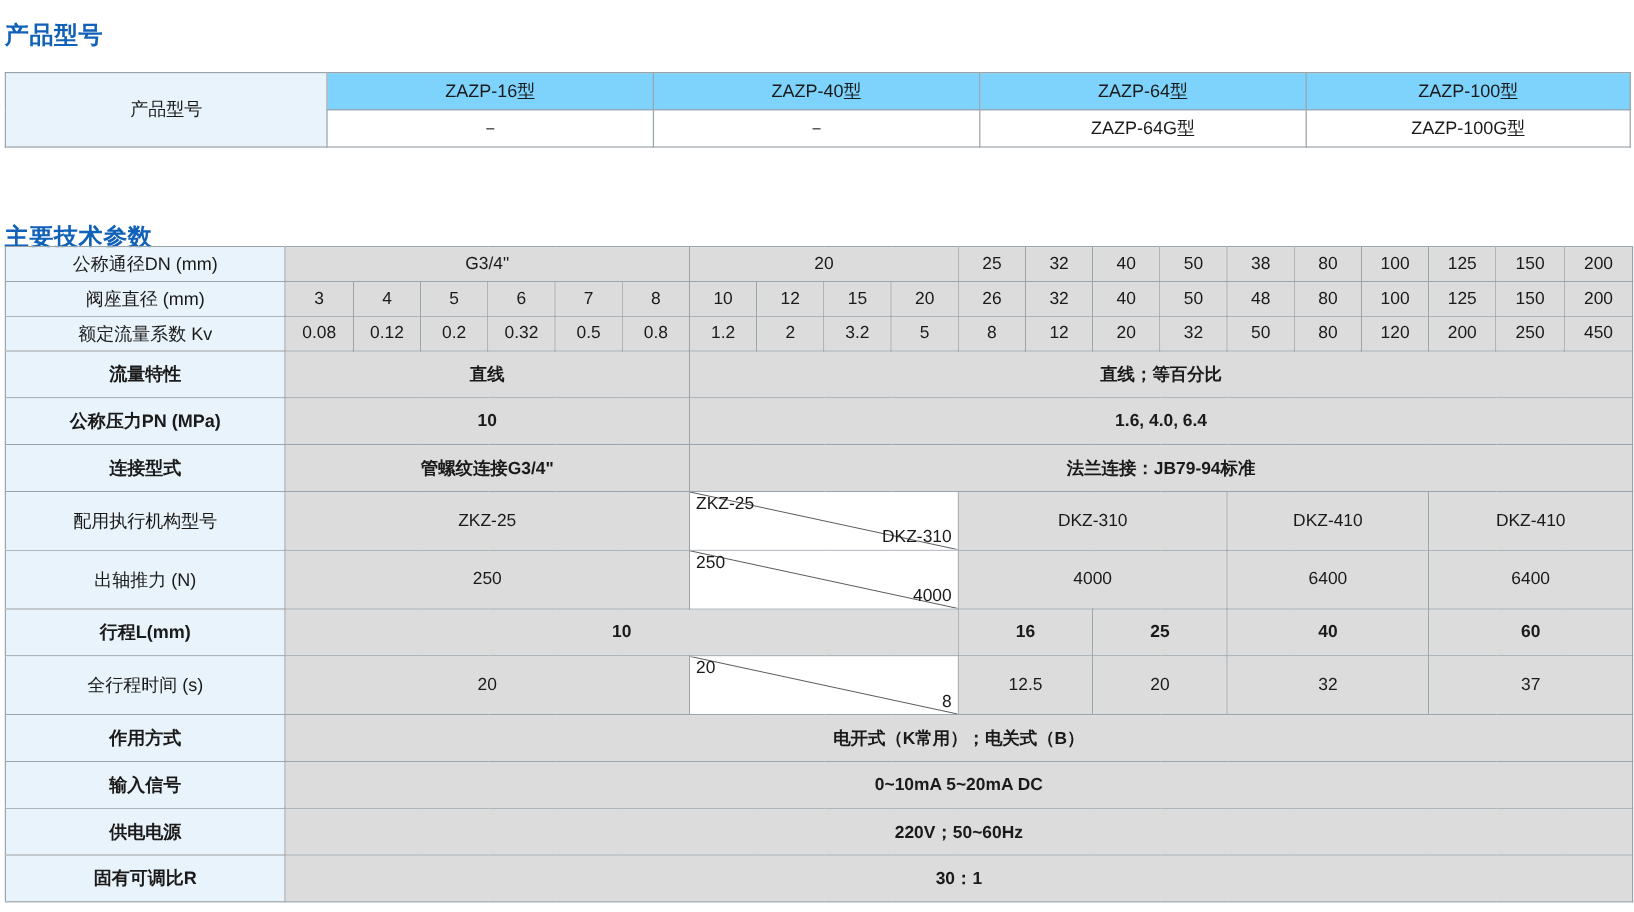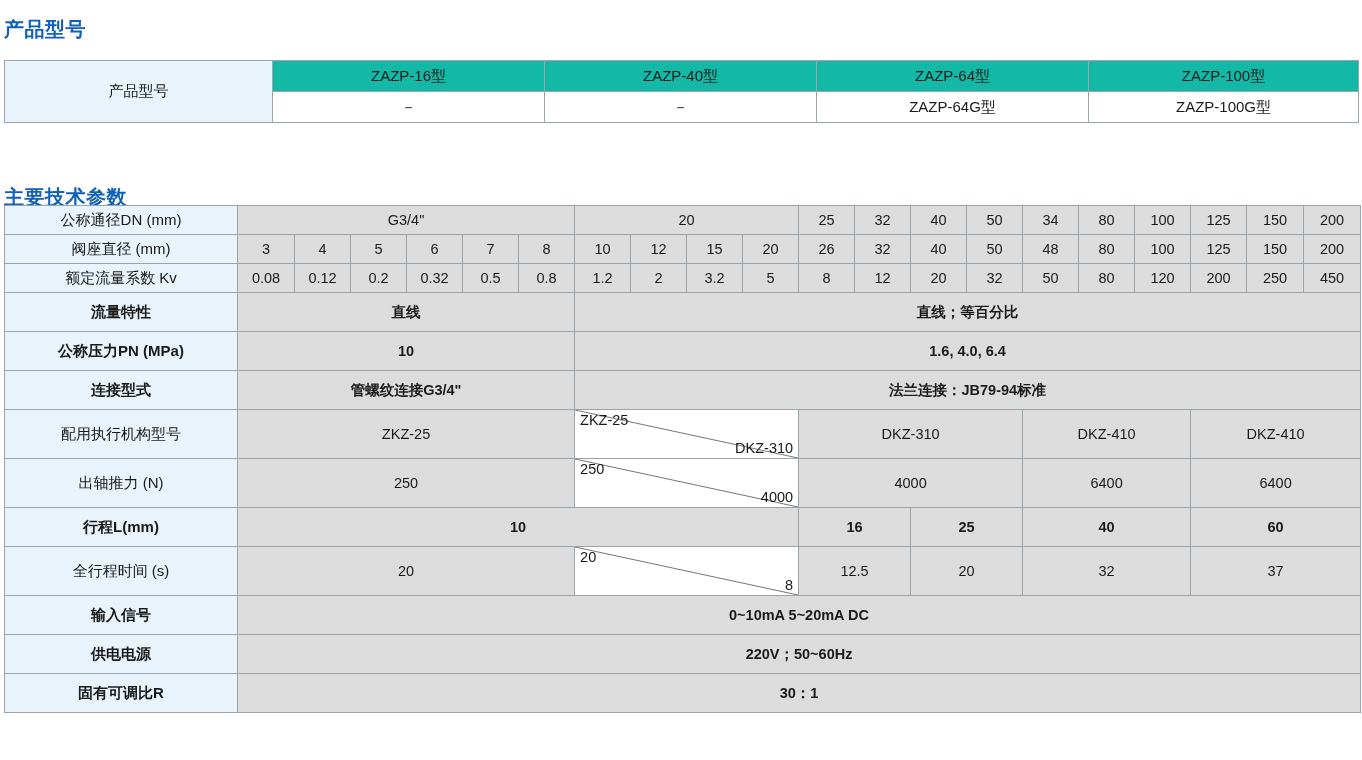--- a/index.html
+++ b/index.html
@@ -49,21 +49,21 @@
     border: 1px solid #9aa4ab;
   }
   #model-table td {
     border: 1px solid #9aa4ab;
     text-align: center;
     font-size: 15px;
     height: 28px;
     color: #1a1a1a;
   }
   #model-table .hdr {
-    background: #14b8a6;
+    background: #7dd3fc;
   }
   #model-table .sub {
     background: #ffffff;
   }
   #model-table .rowhdr {
     background: #e8f3fb;
     font-size: 15px;
   }
 
   
@@ -188,21 +188,21 @@
     <tbody>
 
       <tr>
         <td class="label">公称通径DN (mm)</td>
         <td colspan="6">G3/4"</td>
         <td colspan="4">20</td>
         <td>25</td>
         <td>32</td>
         <td>40</td>
         <td>50</td>
-        <td>34</td>
+        <td>38</td>
         <td>80</td>
         <td>100</td>
         <td>125</td>
         <td>150</td>
         <td>200</td>
       </tr>
 
       <tr>
         <td class="label">阀座直径 (mm)</td>
         <td>3</td>
@@ -323,20 +323,24 @@
             <span class="tl">20</span>
             <span class="br">8</span>
           </div>
         </td>
         <td colspan="2">12.5</td>
         <td colspan="2">20</td>
         <td colspan="3">32</td>
         <td colspan="3">37</td>
       </tr>
 
+      <tr class="tall">
+        <td class="label">作用方式</td>
+        <td colspan="20">电开式（K常用）；电关式（B）</td>
+      </tr>
 
       <tr class="tall">
         <td class="label">输入信号</td>
         <td colspan="20">0~10mA  5~20mA  DC</td>
       </tr>
 
       <tr class="tall">
         <td class="label">供电电源</td>
         <td colspan="20">220V；50~60Hz</td>
       </tr>

